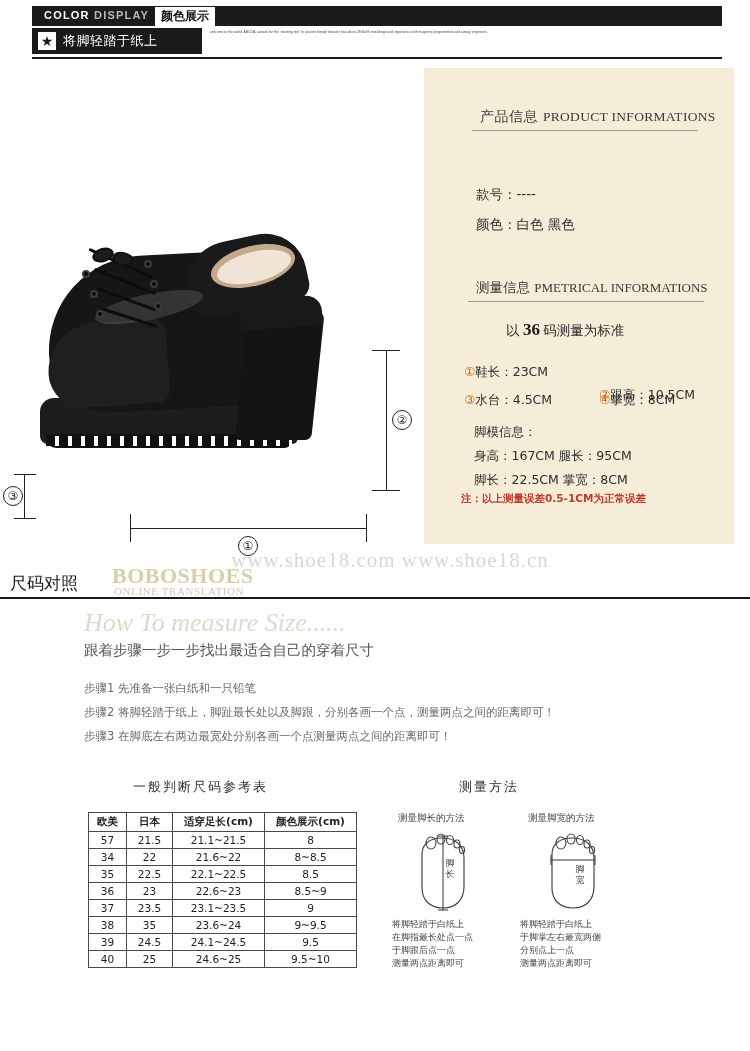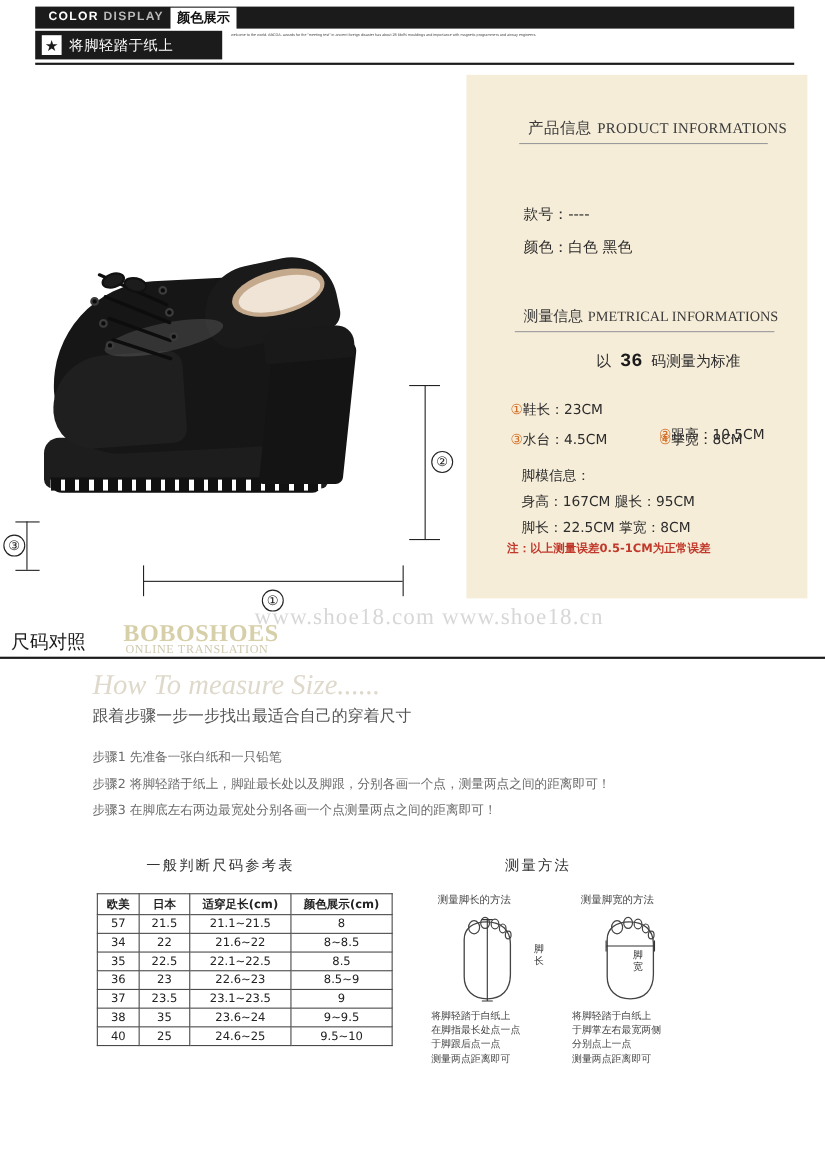--- a/index.html
+++ b/index.html
@@ -265,22 +265,21 @@
     position: absolute;
     left: 44px; top: 233px;
     width: 236px; height: 1px;
     background: #9a9a9a;
   }
   .std-line {
     position: absolute;
     left: 82px; top: 252px;
     font-size: 13.5px;
     color: #2c2c2c;
-    font-family: Liberation Mono, monospace;
-    margin-left: 36px;
+    font-family: Liberation Serif, serif;
   }
   .std-line b { font-size: 17px; color: #1a1a1a; }
   .mrow {
     position: absolute;
     font-size: 12.5px;
     color: #2c2c2c;
     font-family: "DejaVu Sans", serif;
   }
   .mrow .idx { color: #d2691e; }
   .foot-block {
@@ -596,20 +595,26 @@
       <td>23.1~23.5</td>
       <td>9</td>
     </tr>
     <tr>
       <td>38</td>
       <td>35</td>
       <td>23.6~24</td>
       <td>9~9.5</td>
     </tr>
     <tr>
+      <td>39</td>
+      <td>24.5</td>
+      <td>24.1~24.5</td>
+      <td>9.5</td>
+    </tr>
+    <tr>
       <td>40</td>
       <td>25</td>
       <td>24.6~25</td>
       <td>9.5~10</td>
     </tr>
   </tbody>
 </table>
 
 <div class="mm-title">测量方法</div>
 
@@ -620,21 +625,21 @@
   <path d="M14 24 C14 14, 22 8, 34 8 C48 8, 56 16, 56 28 L56 56 C56 70, 48 78, 35 78 C22 78, 14 70, 14 58 Z" fill="none" stroke="#444" stroke-width="1.2"></path>
   <ellipse cx="23" cy="13" rx="5" ry="6" fill="none" stroke="#444" stroke-width="1.1"></ellipse>
   <ellipse cx="33" cy="9" rx="4" ry="5" fill="none" stroke="#444" stroke-width="1.1"></ellipse>
   <ellipse cx="42" cy="10" rx="3.5" ry="4.5" fill="none" stroke="#444" stroke-width="1.1"></ellipse>
   <ellipse cx="49" cy="14" rx="3" ry="4" fill="none" stroke="#444" stroke-width="1.1"></ellipse>
   <ellipse cx="54" cy="20" rx="2.6" ry="3.5" fill="none" stroke="#444" stroke-width="1.1"></ellipse>
   <line x1="35" y1="6" x2="35" y2="80" stroke="#333" stroke-width="1"></line>
   <line x1="30" y1="6" x2="40" y2="6" stroke="#333" stroke-width="1"></line>
   <line x1="30" y1="80" x2="40" y2="80" stroke="#333" stroke-width="1"></line>
 </svg>
-<div class="mm-vlabel" style="left:444px; top:858px;margin-left:40px;">脚长</div>
+<div class="mm-vlabel" style="left:444px; top:858px;">脚长</div>
 
 <svg class="foot-svg" style="left:538px; top:830px;" width="74" height="84" viewBox="0 0 74 84">
   <path d="M14 24 C14 14, 22 8, 34 8 C48 8, 56 16, 56 28 L56 56 C56 70, 48 78, 35 78 C22 78, 14 70, 14 58 Z" fill="none" stroke="#444" stroke-width="1.2"></path>
   <ellipse cx="23" cy="13" rx="5" ry="6" fill="none" stroke="#444" stroke-width="1.1"></ellipse>
   <ellipse cx="33" cy="9" rx="4" ry="5" fill="none" stroke="#444" stroke-width="1.1"></ellipse>
   <ellipse cx="42" cy="10" rx="3.5" ry="4.5" fill="none" stroke="#444" stroke-width="1.1"></ellipse>
   <ellipse cx="49" cy="14" rx="3" ry="4" fill="none" stroke="#444" stroke-width="1.1"></ellipse>
   <ellipse cx="54" cy="20" rx="2.6" ry="3.5" fill="none" stroke="#444" stroke-width="1.1"></ellipse>
   <line x1="13" y1="30" x2="57" y2="30" stroke="#333" stroke-width="1"></line>
   <line x1="13" y1="25" x2="13" y2="35" stroke="#333" stroke-width="1"></line>

